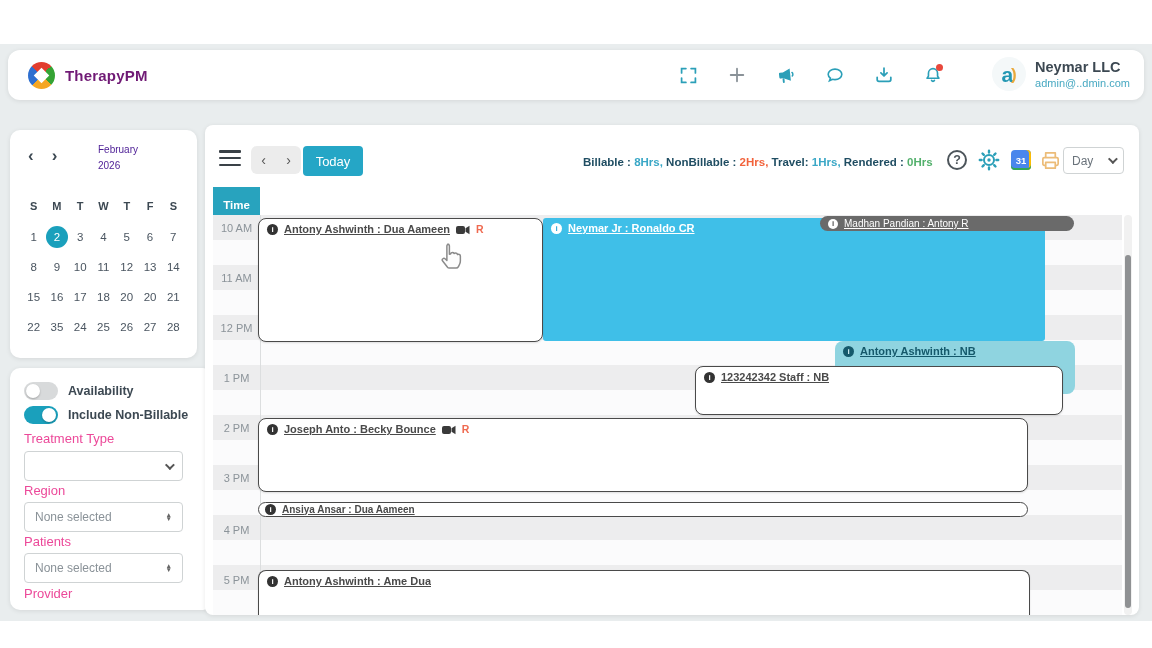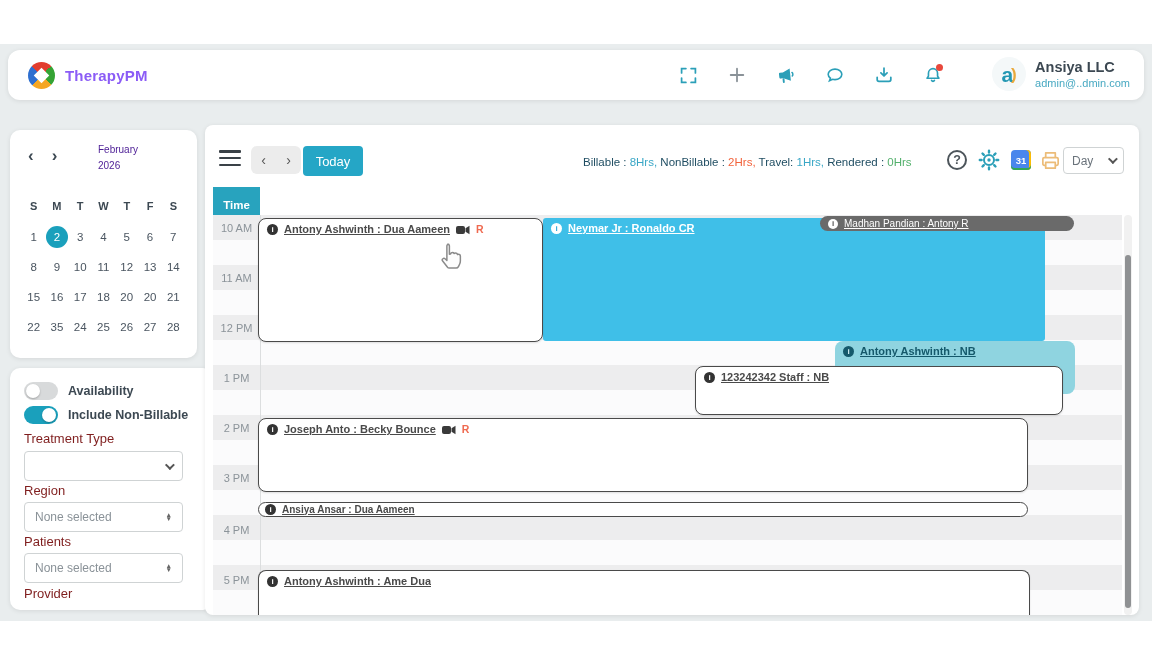--- a/index.html
+++ b/index.html
@@ -8,21 +8,21 @@
   .app { position:relative; width:1152px; height:648px; background:#ffffff; overflow:hidden; }
   .bg-band { position:absolute; left:0; top:44px; width:1152px; height:577px; background:#e9edee; }
   .card { position:absolute; background:#fff; box-shadow:0 1px 5px rgba(0,0,0,.09); }
 
   
   .top-header { left:8px; top:50px; width:1136px; height:50px; border-radius:12px; display:flex; align-items:center; }
   .logo-wrap { display:flex; align-items:center; gap:10px; margin-left:20px; }
   .logo-circle { width:27px; height:27px; border-radius:50%; position:relative;
     background:conic-gradient(from 315deg, #e23d2e 0 90deg, #35a334 90deg 180deg, #f5a623 180deg 270deg, #2e6fd0 270deg 360deg); }
   .logo-circle::after { content:""; position:absolute; left:8px; top:8px; width:11px; height:11px; background:#fff; transform:rotate(45deg); }
-  .app-name { font-size:15px; font-weight:bold; color:#8b5cf6; letter-spacing:.2px; }
+  .app-name { font-size:15px; font-weight:bold; color:#701a75; letter-spacing:.2px; }
   .hdr-icons { position:absolute; right:200px; top:0; height:50px; display:flex; align-items:center; gap:27px; }
   .hdr-icon { position:relative; width:22px; height:22px; display:flex; align-items:center; justify-content:center; cursor:pointer; }
   .hdr-icon svg { display:block; }
   .bell-dot { position:absolute; right:1px; top:0; width:7px; height:7px; border-radius:50%; background:#e8483c; }
   .account { position:absolute; right:14px; top:7px; display:flex; align-items:center; gap:9px; }
   .avatar { width:34px; height:34px; border-radius:50%; background:#f4f8f9; display:flex; align-items:center; justify-content:center; position:relative; }
   .avatar .a { color:#2397b2; font-weight:bold; font-size:21px; line-height:1; }
   .avatar .p { color:#e9a93c; font-weight:bold; font-size:17px; line-height:1; margin-left:-2px; }
   .acct-name { font-size:14.5px; font-weight:bold; color:#3c4852; text-align:left; }
   .acct-email { font-size:11px; color:#48a9c2; margin-top:2px; }
@@ -41,37 +41,37 @@
   
   .filters { left:10px; top:368px; width:203px; height:242px; border-radius:10px; }
   .toggle-row { position:absolute; left:14px; display:flex; align-items:center; gap:10px; }
   .toggle { width:34px; height:18px; border-radius:9px; position:relative; cursor:pointer; }
   .toggle.off { background:#d8dadb; }
   .toggle.on { background:#1aa0bc; }
   .toggle .knob { position:absolute; top:2px; width:14px; height:14px; border-radius:50%; background:#fff; box-shadow:0 1px 2px rgba(0,0,0,.25); }
   .toggle.off .knob { left:2px; }
   .toggle.on .knob { right:2px; }
   .toggle-label { font-size:12.5px; font-weight:bold; color:#3c4852; }
-  .f-label { position:absolute; left:14px; font-size:13px; color:#7f1d1d; }
+  .f-label { position:absolute; left:14px; font-size:13px; color:#ec4899; }
   .f-select { position:absolute; left:14px; width:159px; height:30px; border:1px solid #cfd3d4; border-radius:4px; background:#fff;
     display:flex; align-items:center; padding:0 10px; font-size:12px; color:#8a9298; cursor:pointer; }
   .chev-down { margin-left:auto; width:7px; height:7px; border-right:2px solid #555; border-bottom:2px solid #555; transform:rotate(45deg) translateY(-2px); }
   .updown { margin-left:auto; display:flex; flex-direction:column; line-height:.55; font-size:6.5px; color:#666; }
 
   
   .main-card { left:205px; top:125px; width:934px; height:490px; border-radius:8px; overflow:hidden; }
   .hamburger { position:absolute; left:14px; top:25px; width:22px; cursor:pointer; }
   .hamburger div { height:2.6px; background:#3a4147; margin-bottom:4.2px; border-radius:1px; }
   .nav-group { position:absolute; left:46px; top:21px; width:50px; height:28px; background:#ececec; border-radius:6px;
     display:flex; align-items:center; justify-content:space-around; color:#555; font-size:14px; }
   .nav-group span { cursor:pointer; padding:0 3px; }
   .today-btn { position:absolute; left:98px; top:21px; width:60px; height:30px; background:#25a6c6; color:#fff; border:none;
     border-radius:4px; font-size:13px; font-family:inherit; cursor:pointer; }
   .date-title { position:absolute; left:150px; top:27px; width:300px; text-align:center; font-size:17px; font-weight:bold; color:#3c4852; letter-spacing:.2px; }
-  .stats { position:absolute; left:378px; top:31px; font-size:11.5px; font-weight:normal; white-space:nowrap; }
+  .stats { position:absolute; left:378px; top:31px; font-size:11.5px; font-weight:bold; white-space:nowrap; }
   .st-lab { color:#1f4d62; }
   .st-billable { color:#3aa7c6; } .st-nonbillable { color:#f2633c; } .st-travel { color:#3aa7c6; } .st-rendered { color:#53b06c; }
   .tb-icon { position:absolute; top:23px; width:24px; height:24px; display:flex; align-items:center; justify-content:center; cursor:pointer; }
   .help-circ { width:20px; height:20px; border-radius:50%; border:2px solid #4d555b; color:#4d555b; font-weight:bold; font-size:12.5px;
     display:flex; align-items:center; justify-content:center; }
   .cal31 { width:20px; height:20px; border-radius:4px; background:#4a86ec; color:#fff; font-size:9.5px; font-weight:bold;
     display:flex; align-items:center; justify-content:center; box-shadow:inset 0 -2px 0 #34a853, inset -2px 0 0 #fbbc05; }
   .view-select { position:absolute; left:858px; top:22px; width:61px; height:27px; border:1px solid #cfd3d4; border-radius:4px; background:#fff;
     display:flex; align-items:center; padding:0 8px; font-size:12px; color:#6a737b; cursor:pointer; }
 
@@ -153,21 +153,21 @@
           </svg>
         <span class="bell-dot"></span>
       </div>
     </div>
     <div class="account">
       <div class="avatar">
         <span class="a">a</span>
           <span class="p">)</span>
       </div>
       <div>
-        <div class="acct-name">Ansiya LLC</div>
+        <div class="acct-name">Neymar LLC</div>
         <div class="acct-email">admin@..dmin.com</div>
       </div>
     </div>
   </div>
 
   <div class="card mini-cal">
     <div class="mc-nav">
       <span>‹</span>
       <span>›</span>
     </div>

